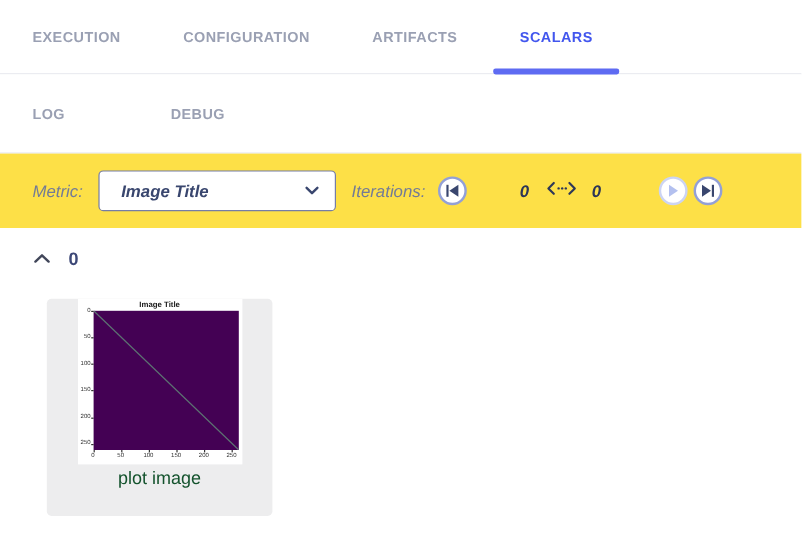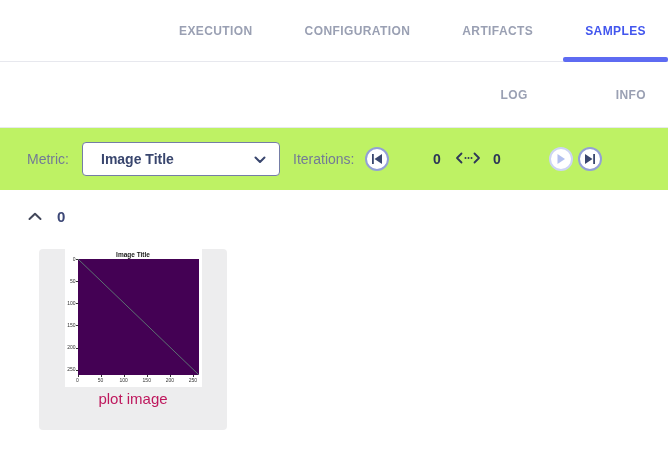--- a/index.html
+++ b/index.html
@@ -1,28 +1,28 @@
 <!DOCTYPE html>
 <html><head>
 <meta charset="utf-8">
 <style>
   * { margin:0; padding:0; box-sizing:border-box; }
   html,body { width:668px; height:454px; background:#fff; overflow:hidden;
               font-family:"Liberation Sans", sans-serif; }
   .tabs { display:flex; align-items:stretch; gap:8px; padding-left:5px;
-          border-bottom:1px solid #e7e8ee; background:#fff;justify-content:flex-end; }
+          border-bottom:1px solid #e7e8ee; background:#fff; }
   .tabs-primary { height:62px; }
   .tabs-secondary { height:66px;gap:44px; }
   .tab { position:relative; display:flex; align-items:center; padding:0 22px;
          font-size:12px; font-weight:bold; letter-spacing:.4px; color:#9aa0b3;
          cursor:pointer; white-space:nowrap; }
   .tab.active { color:#4256ee; }
   .tab.active::after { content:""; position:absolute; left:0; right:0; bottom:-1px;
          height:5px; background:#5e6bf2; border-radius:2px; }
-  .toolbar { position:relative; height:62px; background:#bef264; }
+  .toolbar { position:relative; height:62px; background:#fde047;font-style:italic; }
   .toolbar .lbl { position:absolute; top:50%; transform:translateY(-50%);
          font-size:14px; color:#737b96; }
   .metric-select { position:absolute; left:82px; top:50%; transform:translateY(-50%);
          width:198px; height:34px; border:1px solid #757da6; border-radius:4px;
          display:flex; align-items:center; justify-content:space-between;
          padding:0 13px 0 18px; cursor:pointer; background:#fff; }
   .metric-select .val { font-size:14px; font-weight:bold; color:#39466e; }
   .num { position:absolute; top:50%; transform:translateY(-50%); width:14px;
          text-align:center; font-size:14px; font-weight:bold; color:#2c3557; }
   .range-ic { position:absolute; left:455px; top:50%; transform:translateY(-50%); }
@@ -38,36 +38,36 @@
          background:#ededee; border-radius:4px; cursor:pointer; }
   .figure { position:relative; width:137px; height:138px; background:#fff;
          margin:24px auto 0 auto; }
   .fig-title { position:absolute; top:2px; left:0; width:100%; text-align:center;
          font-size:6.5px; font-weight:600; color:#1a1a1a; }
   .plot-area { position:absolute; left:13px; top:10px; width:121px; height:116px; }
   .tick-label { position:absolute; font-size:5px; color:#333; line-height:1; }
   .tick-label.y { width:11px; text-align:right; left:0; }
   .tick-label.x { transform:translateX(-50%); }
   .tick-mark { position:absolute; background:#333; }
-  .caption { margin-top:3px; text-align:center; font-size:15px; color:#be185d;
+  .caption { margin-top:3px; text-align:center; font-size:15px; color:#14532d;
          cursor:pointer; }
 </style>
 </head>
 <body>
 
 <nav class="tabs tabs-primary">
   <div class="tab">EXECUTION</div>
   <div class="tab">CONFIGURATION</div>
   <div class="tab">ARTIFACTS</div>
-  <div class="tab active">SAMPLES</div>
+  <div class="tab active">SCALARS</div>
 </nav>
 
 <nav class="tabs tabs-secondary">
   <div class="tab">LOG</div>
-  <div class="tab">INFO</div>
+  <div class="tab">DEBUG</div>
 </nav>
 
 <div class="toolbar">
   <span class="lbl" style="left:27px">Metric:</span>
 
   <div class="metric-select">
     <span class="val">Image Title</span>
     <span>
       <svg width="12" height="8" viewBox="0 0 12 8">
           <polyline points="1.5,1.5 6,6 10.5,1.5" fill="none" stroke="#39466e" stroke-width="2" stroke-linecap="round" stroke-linejoin="round"></polyline>

